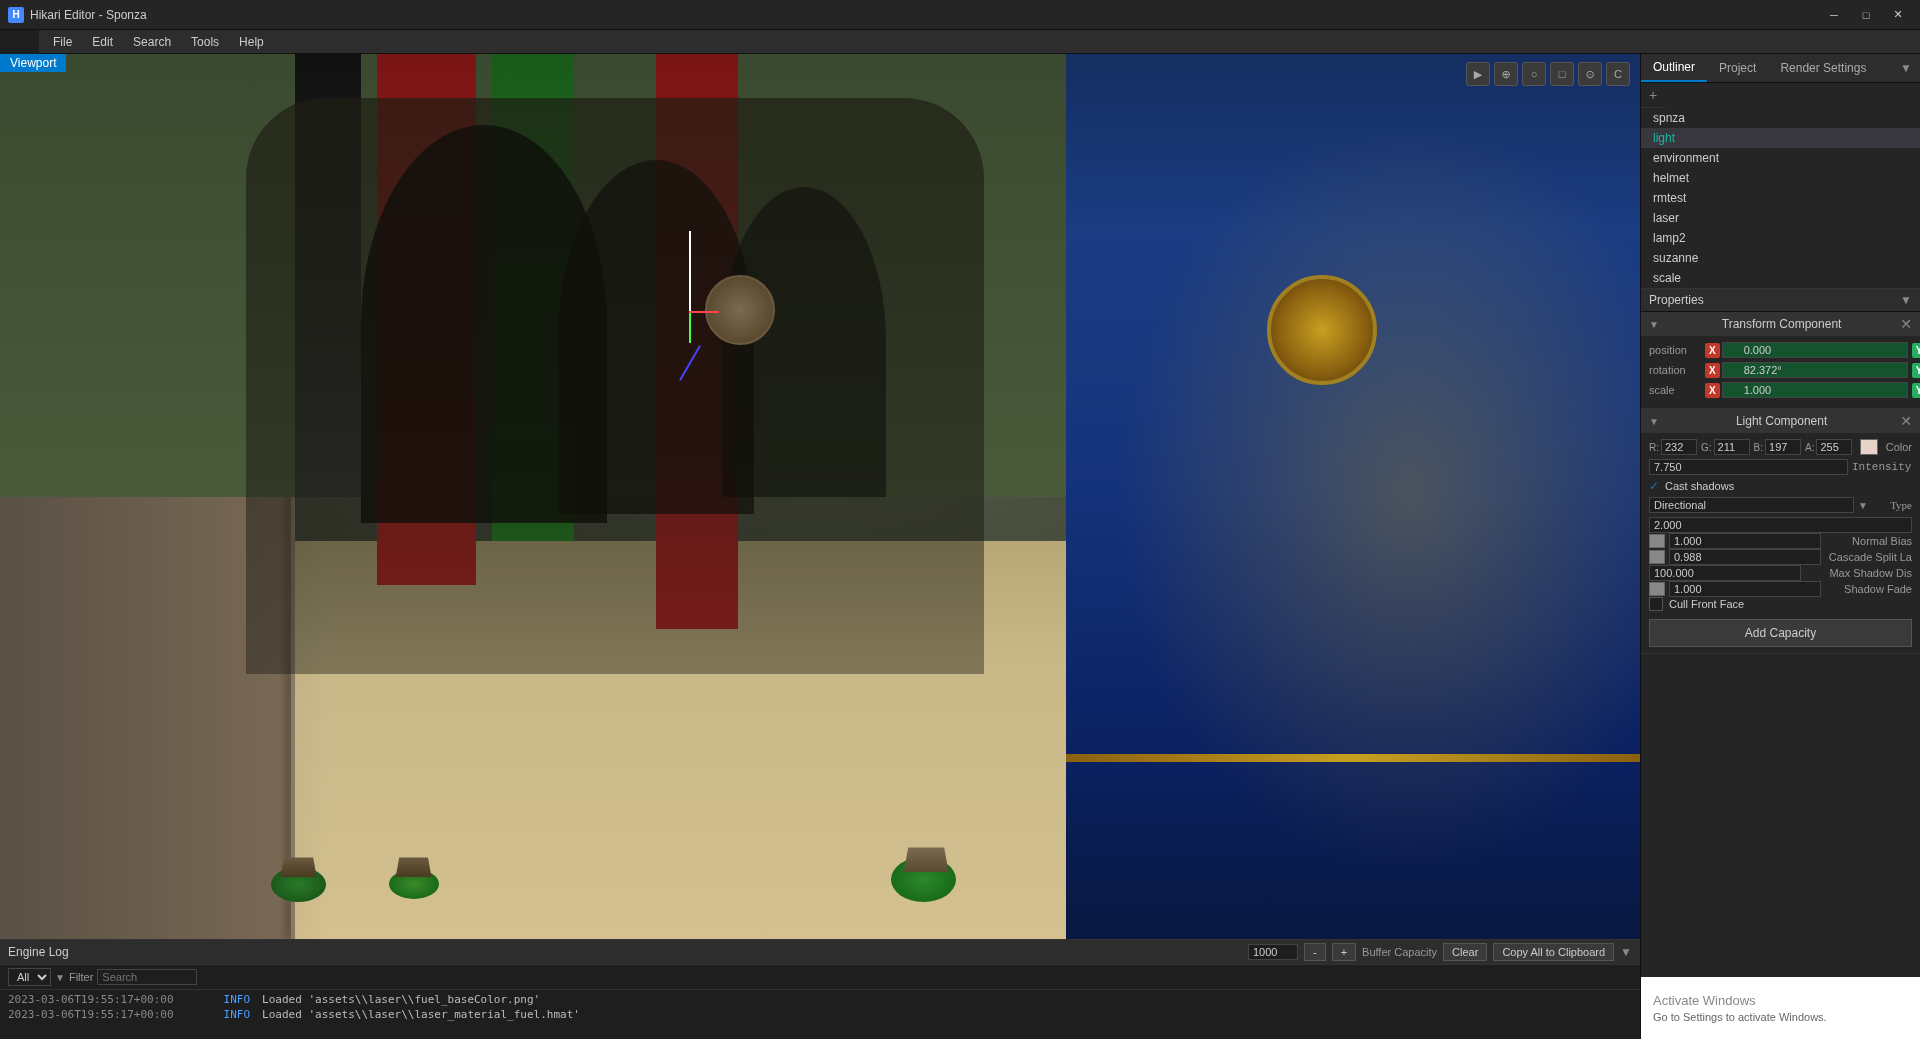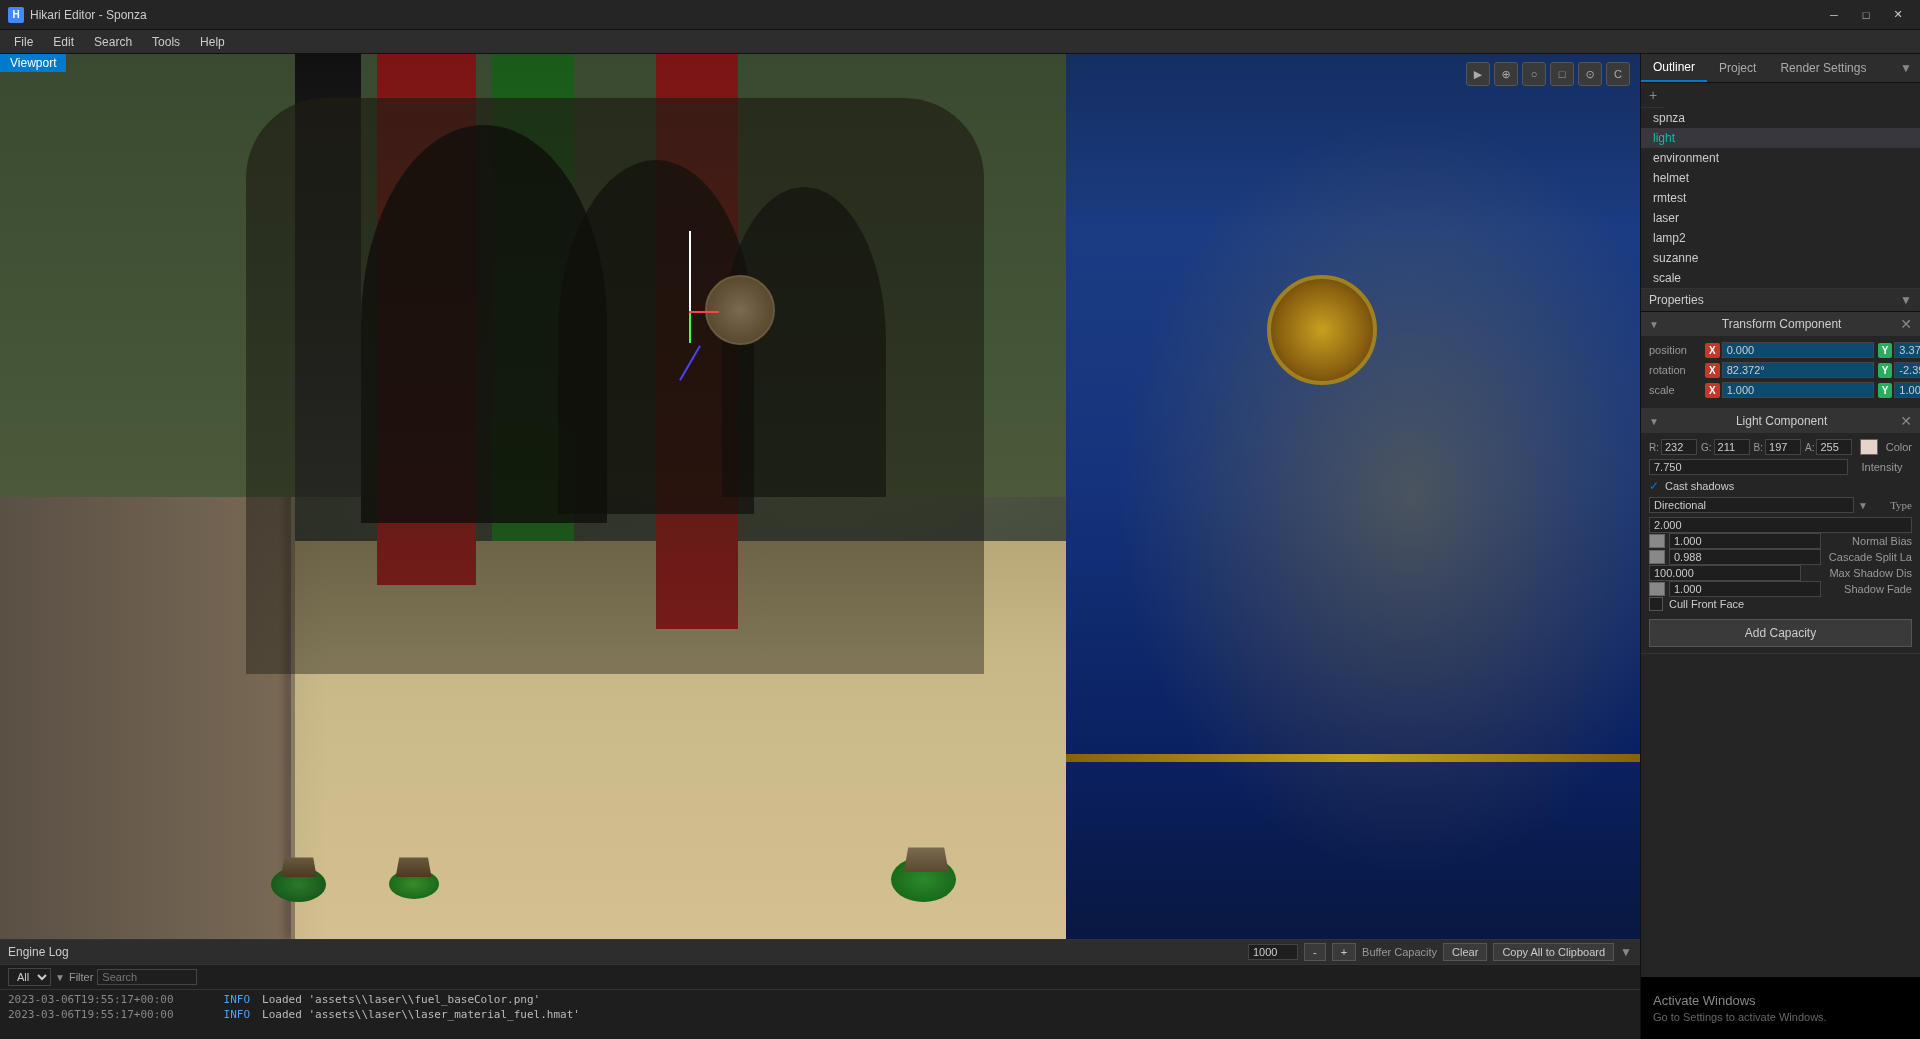--- a/index.html
+++ b/index.html
@@ -55,20 +55,21 @@
 
     
     .menu-bar {
       background: #2d2d2d;
       height: 24px;
       display: flex;
       align-items: center;
       padding: 0 4px;
       flex-shrink: 0;
       border-bottom: 1px solid #111;
+      margin-left: 39px;
     }
     .menu-item {
       padding: 2px 10px;
       cursor: pointer;
       font-size: 12px;
       color: #cccccc;
     }
 
     
     .main-layout {
@@ -398,24 +399,24 @@
       font-weight: bold;
       color: white;
       border-radius: 2px;
       min-width: 14px;
       text-align: center;
       flex-shrink: 0;
     }
     .coord-prefix.x { background: #c0392b; }
     .coord-prefix.y { background: #27ae60; }
     .coord-value {
-      background: #0c4a6e;
+      background: #14532d;
       border: 1px solid #444;
       color: #ccc;
-      padding: 1px 4px;
+      padding: 1px 21px;
       font-size: 11px;
       flex: 1;
       min-width: 0;
     }
 
     
     .light-color-row {
       display: flex;
       align-items: center;
       margin-bottom: 4px;
@@ -463,21 +464,22 @@
       border: 1px solid #444;
       color: #ccc;
       padding: 1px 4px;
       font-size: 11px;
       flex: 1;
     }
     .intensity-label {
       font-size: 11px;
       color: #999;
       width: 60px;
-      text-align: center;
+      text-align: left;
+      font-family: Liberation Mono, monospace;
     }
 
     .checkbox-row {
       display: flex;
       align-items: center;
       margin-bottom: 4px;
       gap: 6px;
     }
     .cb-check {
       color: #007acc;
@@ -835,19 +837,19 @@
           <div class="checkbox-row">
             <div style="width:14px;height:14px;border:1px solid #555;background:#1e1e1e;flex-shrink:0"></div>
             <span class="cb-label">Cull Front Face</span>
           </div>
 
           <button class="add-component-btn">Add Capacity</button>
         </div>
       </div>
     </div>
 
-    <div style="padding:16px 12px;background:#000000;margin-top:auto">
+    <div style="padding:16px 12px;background:#ffffff;margin-top:auto">
       <div style="color:#888;font-size:13px;margin-bottom:3px">Activate Windows</div>
       <div style="color:#666;font-size:11px">Go to Settings to activate Windows.</div>
     </div>
 
   </div>
 </div>
 
 </body></html>

